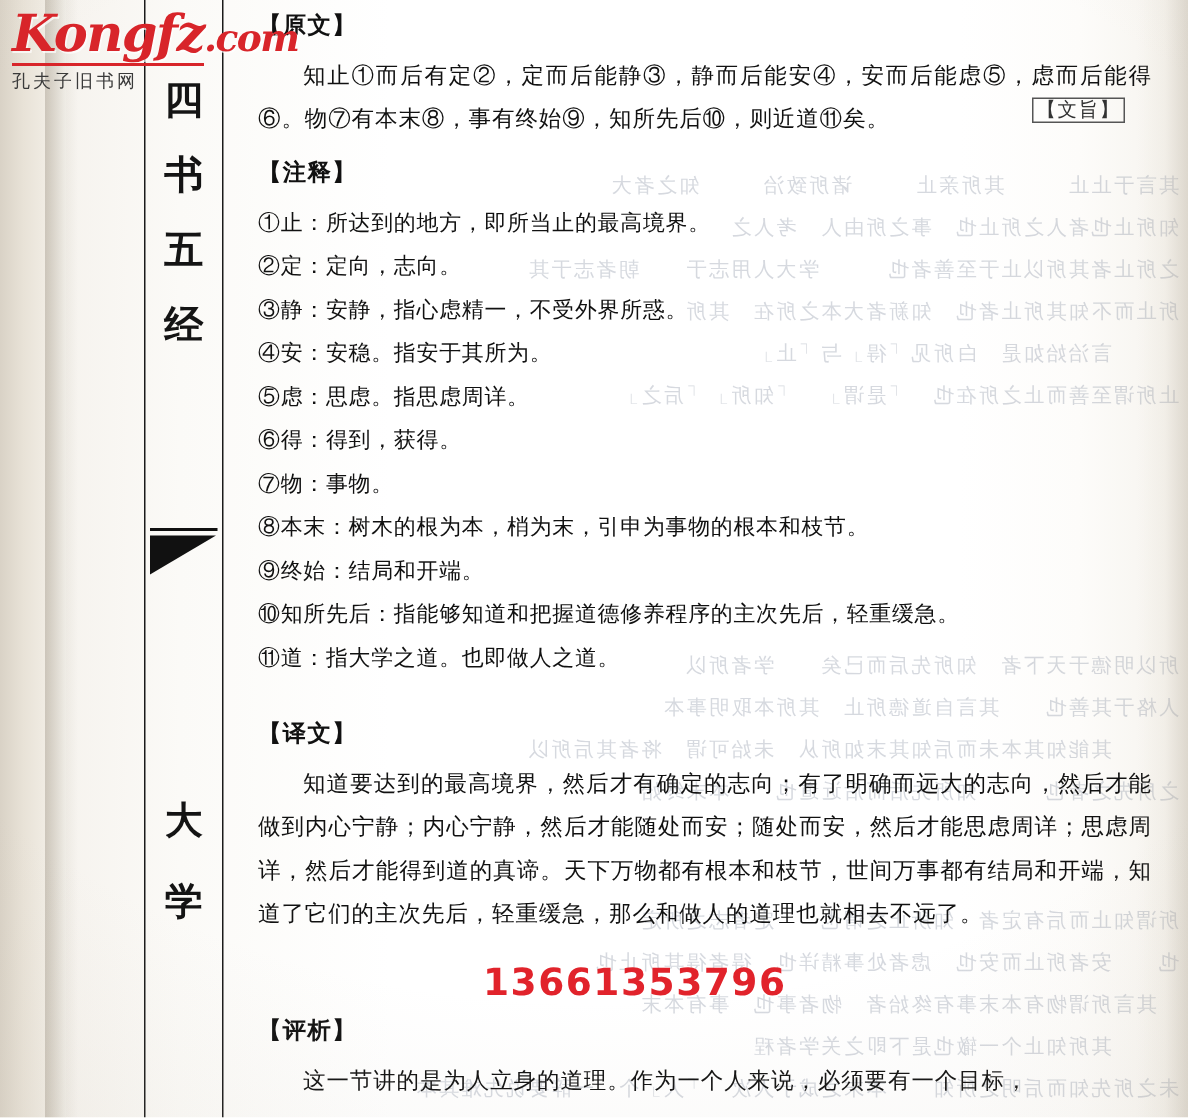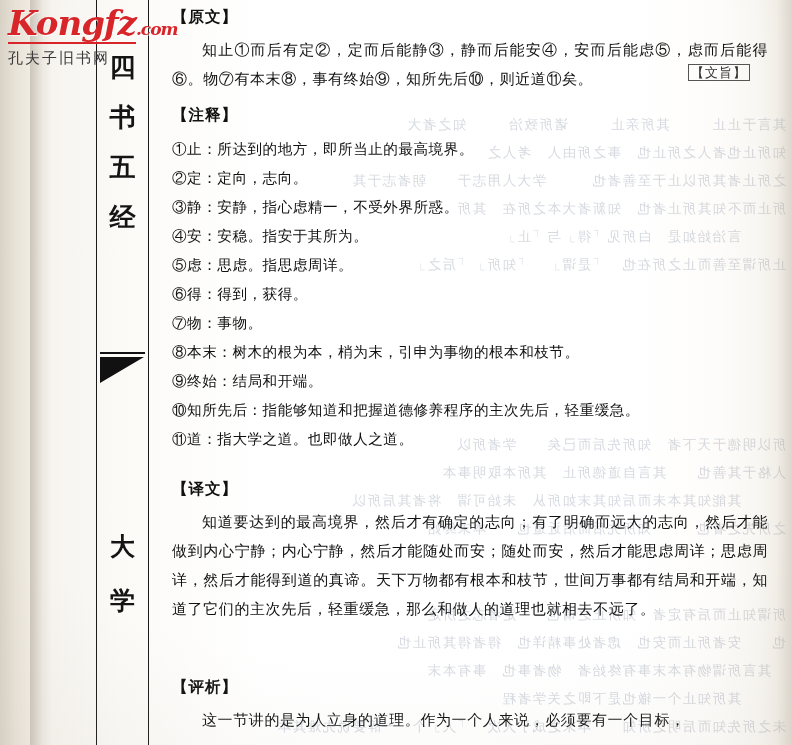--- a/index.html
+++ b/index.html
@@ -199,24 +199,24 @@
   .wm-logo .kz {
     font-family: "DejaVu Serif", "Liberation Serif", serif;
     font-style: italic;
     font-weight: 700;
     font-size: 34px;
     color: #d8252a;
     text-shadow: 1px 1px 0 rgba(255,255,255,0.7);
     letter-spacing: -1px;
     line-height: 34px;
   }
-  .wm-logo .kz .com { font-size: 17px; font-style: italic; }
+  .wm-logo .kz .com { font-size: 25px; font-style: italic; }
   .wm-logo .sub {
     font-family: "DejaVu Sans", "Liberation Sans", sans-serif;
-    font-size: 15px;
+    font-size: 12px;
     color: #3a3a3a;
     letter-spacing: 2px;
     margin-top: 3px;
   }
   .wm-logo .bar {
     position: absolute;
     left: 0; top: 36px;
     width: 128px; height: 2px;
     background: #d8252a;
   }
@@ -348,14 +348,15 @@
   <div class="paper-vignette"></div>
 
   <div class="wm-logo">
     <div class="kz">
       <span>Kongfz</span><span class="com">.com</span>
     </div>
     <div class="bar"></div>
     <div class="sub">孔夫子旧书网</div>
   </div>
 
+  <div class="wm-phone">13661353796</div>
 
 </div>
 
 </body></html>

